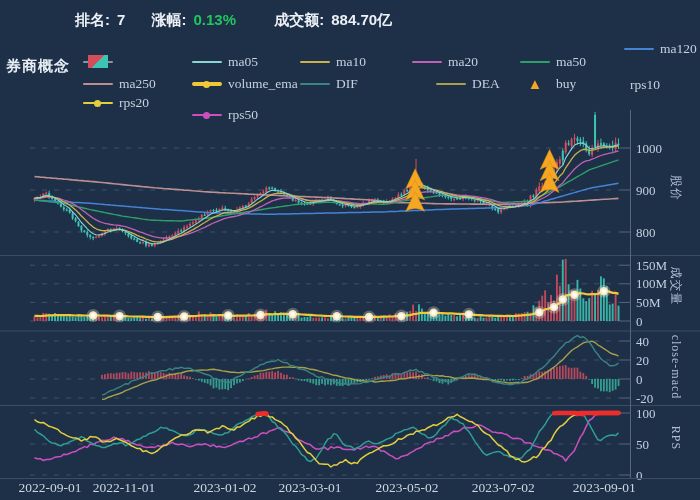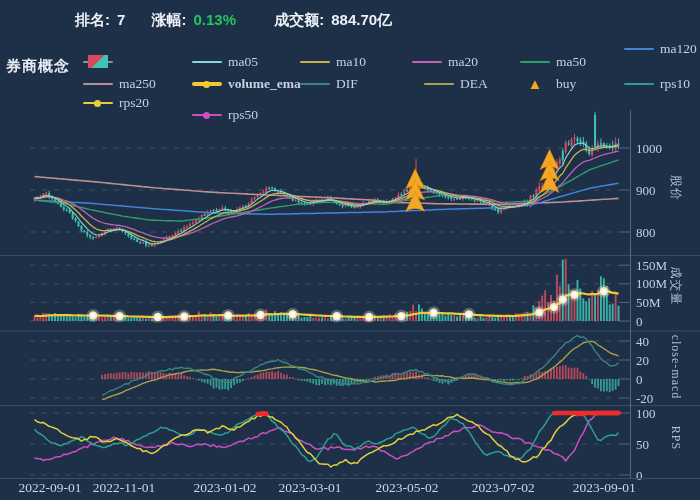--- a/index.html
+++ b/index.html
@@ -1002,39 +1002,39 @@
         <span class="lg-label">ma50</span>
       </div>
       <div class="legend-item" style="left: 624px; top: 42px;">
         <span class="sw" style="background: rgb(69, 131, 214);"></span>
         <span class="lg-label">ma120</span>
       </div>
       <div class="legend-item" style="left: 83px; top: 77px; align-items: center;">
         <span class="sw" style="background: rgb(188, 143, 143);"></span>
         <span class="lg-label">ma250</span>
       </div>
-      <div class="legend-item" style="left: 192px; top: 77px; font-weight: bold;">
+      <div class="legend-item" style="left: 192px; top: 77px;">
         <span class="sw thick" style="background: rgb(240, 200, 55);">
           <i class="dot" style="background: rgb(240, 200, 55);"></i>
         </span>
         <span class="lg-label">volume_ema</span>
       </div>
       <div class="legend-item" style="left: 300px; top: 77px;">
         <span class="sw" style="background: rgb(58, 132, 130);"></span>
         <span class="lg-label">DIF</span>
       </div>
-      <div class="legend-item" style="left: 424px; top: 77px;">
+      <div class="legend-item" style="left: 436px; top: 77px;">
         <span class="sw" style="background: rgb(168, 160, 74);"></span>
         <span class="lg-label">DEA</span>
       </div>
       <div class="legend-item" style="left: 520px; top: 77px;">
         <span class="tri" style="color: rgb(245, 166, 35);">▲</span>
         <span class="lg-label">buy</span>
       </div>
-      <div class="legend-item" style="left: 624px; top: 77px;">
+      <div class="legend-item" style="left: 624px; top: 77px; flex-direction: column;">
         <span class="sw" style="background: rgb(47, 157, 146);"></span>
         <span class="lg-label">rps10</span>
       </div>
       <div class="legend-item" style="left: 83px; top: 96px;">
         <span class="sw" style="background: rgb(227, 207, 62);">
           <i class="dot" style="background: rgb(227, 207, 62);"></i>
         </span>
         <span class="lg-label">rps20</span>
       </div>
       <div class="legend-item" style="left: 192px; top: 108px;">

